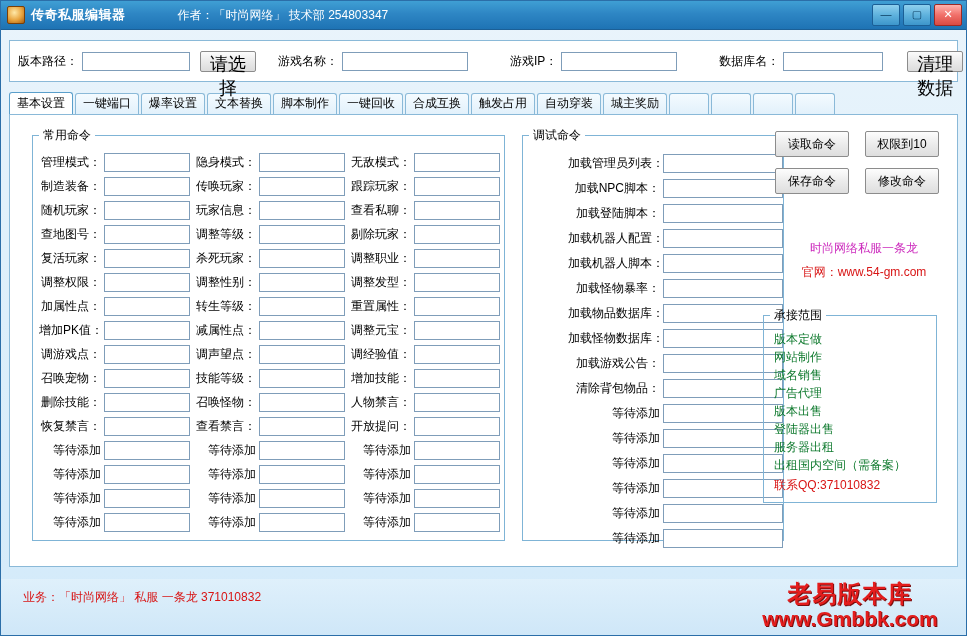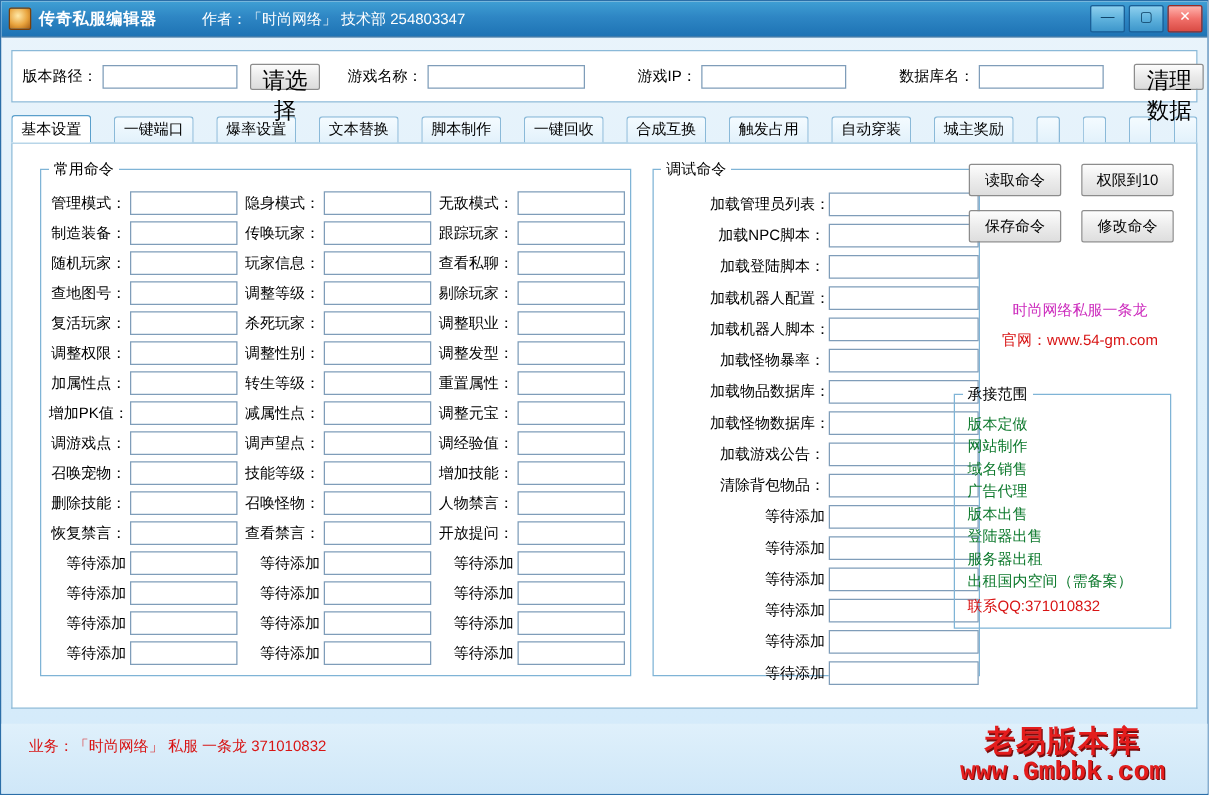--- a/index.html
+++ b/index.html
@@ -40,21 +40,21 @@
     flex: none;
   }
   .title-text {
     font-size: 13px;
     font-weight: bold;
     letter-spacing: 0.5px;
     white-space: nowrap;
   }
   .title-author {
     font-size: 12px;
-    margin-left: 36px;
+    margin-left: 52px;
     white-space: nowrap;
   }
   .win-buttons {
     position: absolute;
     right: 4px; top: 3px;
     display: flex;
     gap: 3px;
   }
   .win-btn {
     width: 26px; height: 20px;
@@ -112,21 +112,21 @@
     cursor: default;
     padding: 0 6px;
   }
   
   .tabstrip {
     margin: 10px 8px 0 8px;
     height: 22px;
     display: flex;
     align-items: flex-end;
     border-bottom: 1px solid #8ab9d8;
-    gap: 18px;
+    gap: 2px;
   }
   .tab {
     height: 20px;
     line-height: 19px;
     padding: 0 7px;
     font-size: 12px;
     color: #000000;
     background: linear-gradient(to bottom, #f4fbff 0%, #e2f1fb 100%);
     border: 1px solid #8ab9d8;
     border-bottom: none;
@@ -288,21 +288,21 @@
     color: #e41d1d;
     letter-spacing: 1px;
     line-height: 26px;
     text-shadow: 1px 1px 0 #7a0d0d;
   }
   .wm-bot {
     font-size: 21px;
     font-weight: bold;
     color: #e41d1d;
     line-height: 23px;
-    font-family: Liberation Mono, monospace;
+    font-family: Liberation Sans, sans-serif;
     text-shadow: 1px 1px 0 #7a0d0d;
   }
 </style>
 </head>
 <body>
 
 <div class="app">
 
   <div class="titlebar">
     <div class="title-icon"></div>

